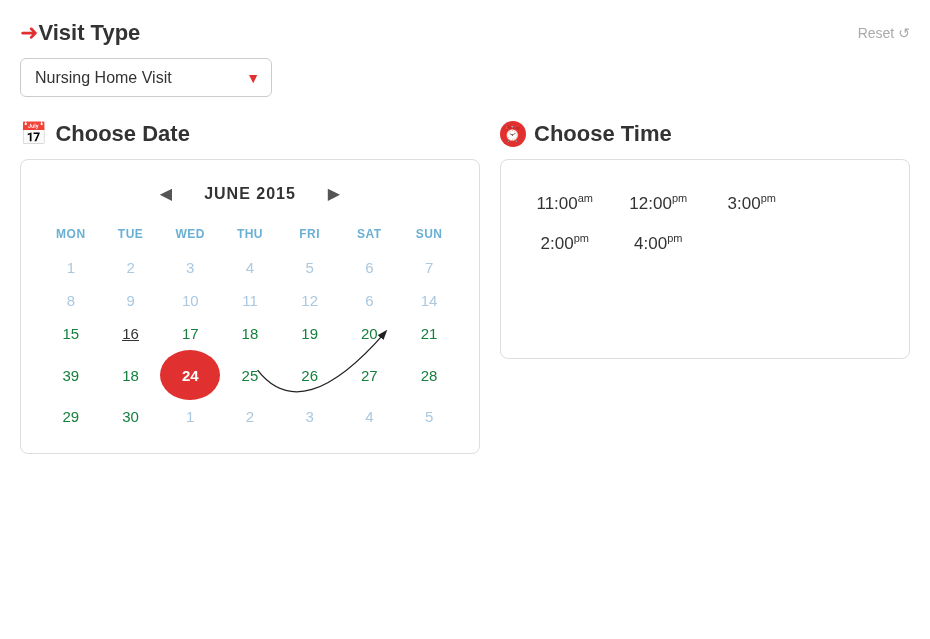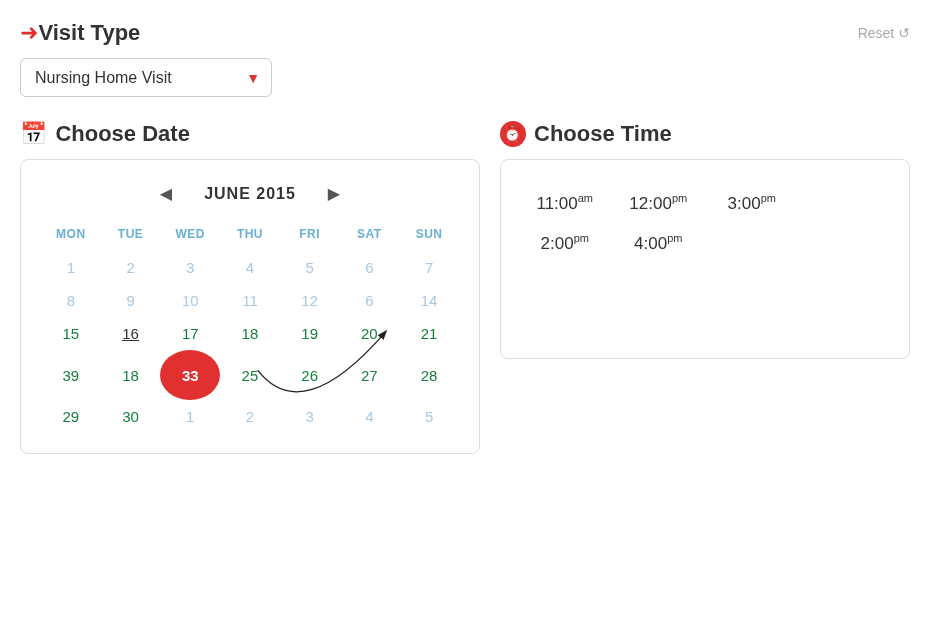--- a/index.html
+++ b/index.html
@@ -287,21 +287,21 @@
               <td class="active-day underlined"><span style="text-decoration:underline;">16</span></td>
               <td class="active-day">17</td>
               <td class="active-day">18</td>
               <td class="active-day">19</td>
               <td class="active-day">20</td>
               <td class="active-day">21</td>
             </tr>
             <tr>
               <td class="active-day">39</td>
               <td class="active-day">18</td>
-              <td class="today"><span class="day-cell-inner" style="background:#e03030;color:#fff;border-radius:50%;display:inline-flex;align-items:center;justify-content:center;width:34px;height:34px;">33</span></td>
+              <td class="today"><span class="day-cell-inner" style="background:#e03030;color:#fff;border-radius:50%;display:inline-flex;align-items:center;justify-content:center;width:34px;height:34px;">24</span></td>
               <td class="active-day">25</td>
               <td class="active-day">26</td>
               <td class="active-day">27</td>
               <td class="active-day">28</td>
             </tr>
             <tr>
               <td class="active-day">29</td>
               <td class="active-day">30</td>
               <td class="other-month">1</td>
               <td class="other-month">2</td>

